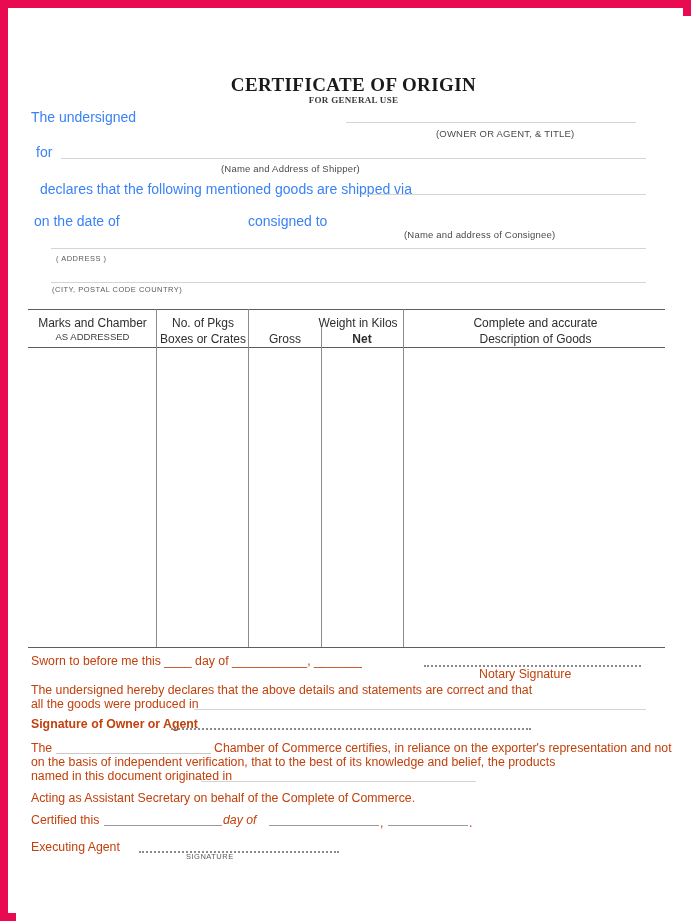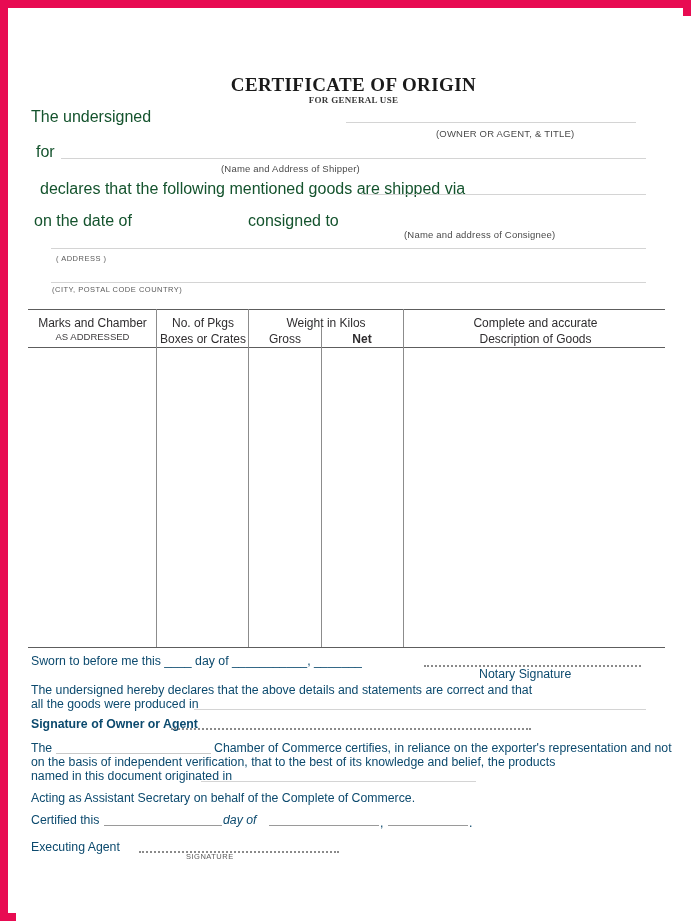--- a/index.html
+++ b/index.html
@@ -54,22 +54,22 @@
     font-family: "Liberation Serif", serif;
     font-weight: bold;
     font-size: 9px;
     letter-spacing: 0.3px;
     color: #3a3a3a;
   }
 
   
   .t {
     position: absolute;
-    font-size: 16px;
-    color: #14532d;
+    font-size: 14px;
+    color: #3b82f6;
     white-space: nowrap;
     line-height: 14px;
   }
   .small-caption {
     position: absolute;
     font-size: 9.5px;
     color: #4a4a4a;
     white-space: nowrap;
     letter-spacing: 0.2px;
   }
@@ -124,21 +124,21 @@
     font-size: 9.5px;
     color: #3d3b3d;
     white-space: nowrap;
     text-align: center;
   }
 
   
   .para {
     position: absolute;
     font-size: 12.3px;
-    color: #0c4a6e;
+    color: #c2410c;
     line-height: 15px;
     white-space: nowrap;
   }
 </style>
 </head>
 <body>
 
 <div class="page-frame">
   <div class="page-sheet">
 
@@ -183,21 +183,21 @@
     <div class="vrule" style="left:305px; top:310px; height:21px;"></div>
 
     <div class="vrule" style="left:305px; top:331px; height:300px;"></div>
 
     <div class="th" style="left:14px; top:300px; width:125px;">Marks and Chamber</div>
     <div class="th-sub" style="left:14px; top:315px; width:125px;">AS ADDRESSED</div>
 
     <div class="th" style="left:143px; top:300px; width:88px;">No. of Pkgs</div>
     <div class="th" style="left:143px; top:316px; width:88px; font-size:12px;">Boxes or Crates</div>
 
-    <div class="th" style="left:234px; top:300px; width:152px;">Weight in Kilos</div>
+    <div class="th" style="left:234px; top:300px; width:152px;padding-left:32px;">Weight in Kilos</div>
     <div class="th" style="left:234px; top:316px; width:70px;">Gross</div>
     <div class="th" style="left:307px; top:316px; width:78px;font-weight:bold;">Net</div>
 
     <div class="th" style="left:390px; top:300px; width:259px;">Complete and accurate</div>
     <div class="th" style="left:390px; top:316px; width:259px;">Description of Goods</div>
 
     <div style="position:absolute; left:13px; top:332px; width:126px; height:298px;"></div>
     <div style="position:absolute; left:142px; top:332px; width:89px; height:298px;"></div>
     <div style="position:absolute; left:234px; top:332px; width:70px; height:298px;"></div>
     <div style="position:absolute; left:307px; top:332px; width:79px; height:298px;"></div>

